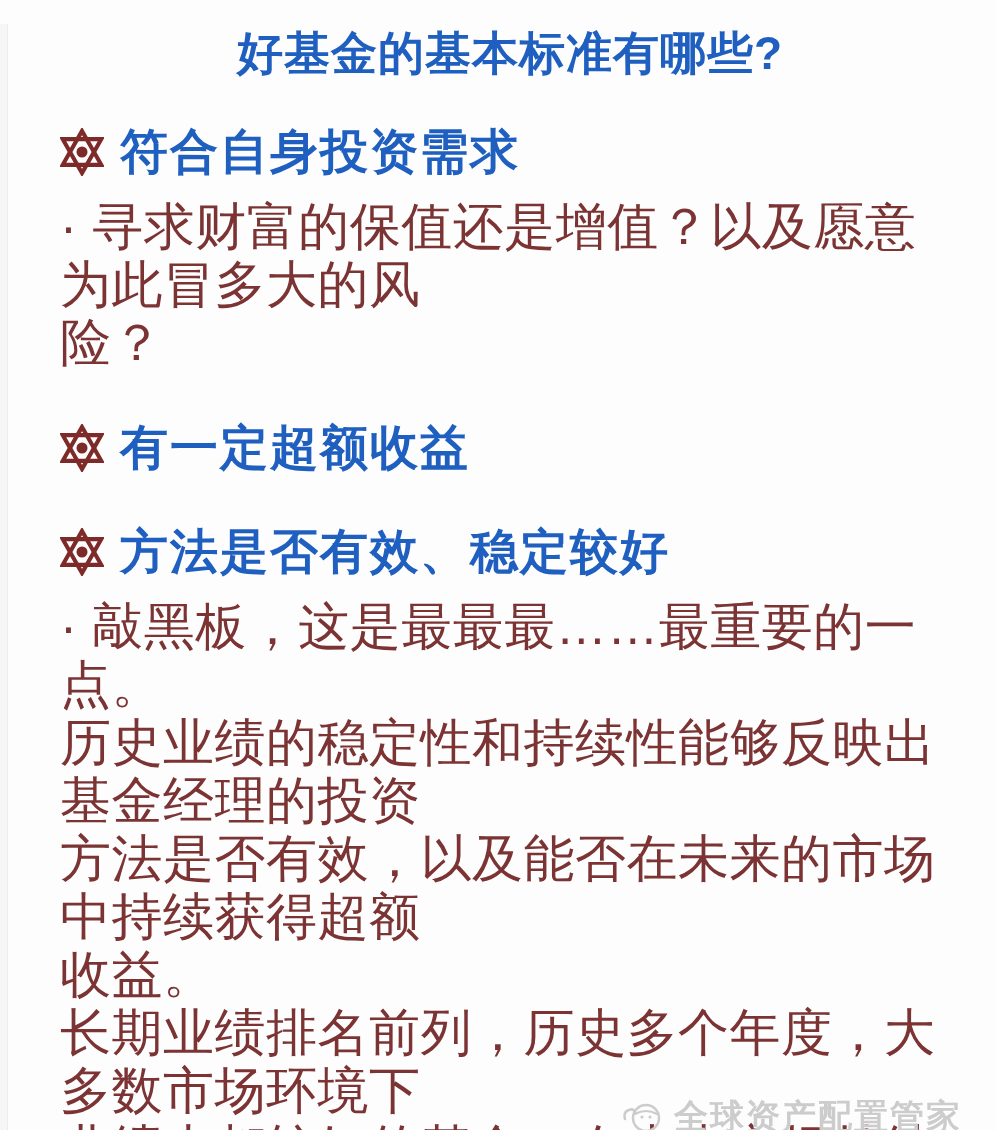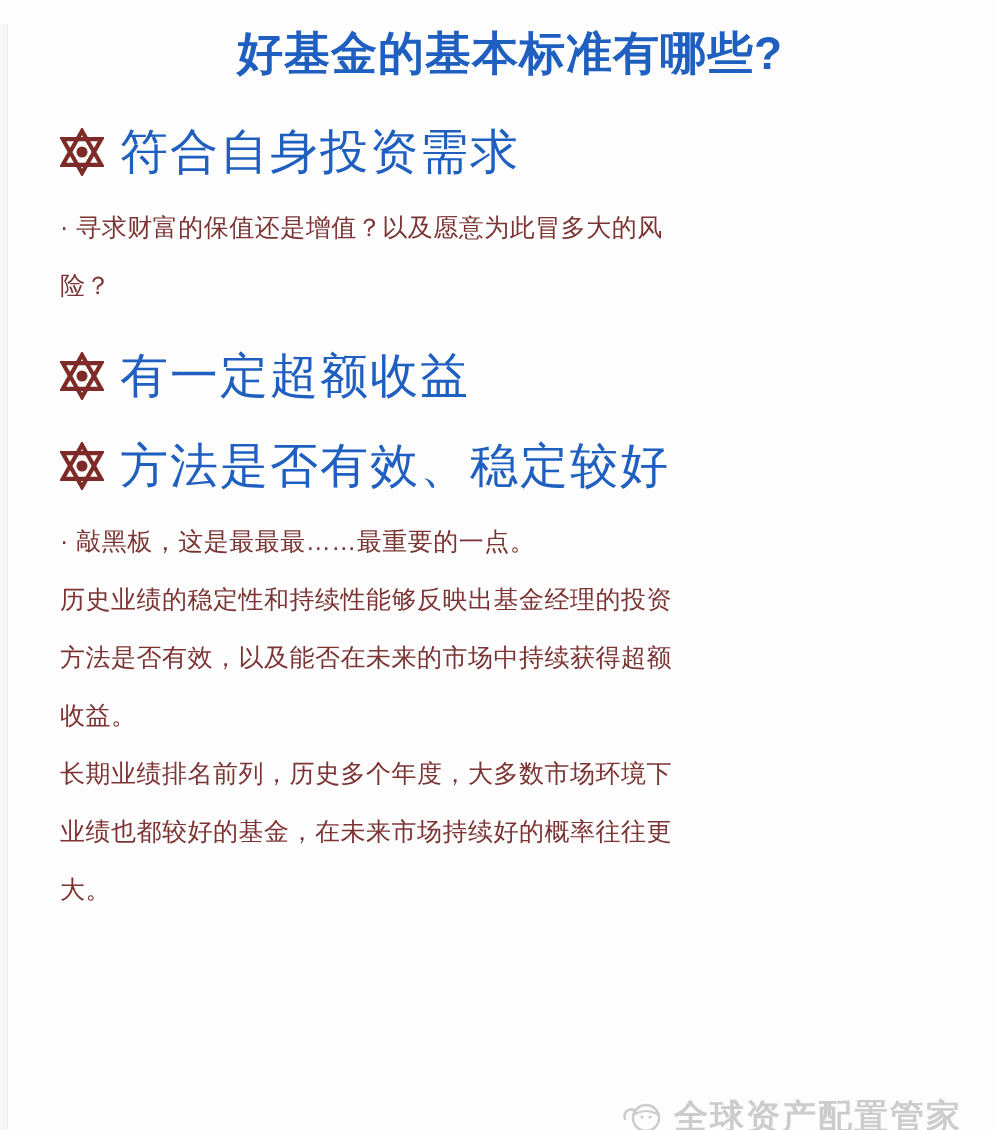--- a/index.html
+++ b/index.html
@@ -23,38 +23,38 @@
   .title {
     margin: 24px 0 4px;
     text-align: center;
     color: var(--blue, #1e5fc0);
     font-size: 46px; line-height: 58px;
     font-weight: 900;
     letter-spacing: 1px;
   }
   .h-row {
     display: flex; align-items: center; gap: 16px;
-    margin-top: 34px;
+    margin-top: 48px;
   }
   section:first-of-type .h-row { margin-top: 42px; }
   .star {
     display: inline-flex; flex: 0 0 auto;
     color: var(--star-red, #7d2a28);
   }
   h2 {
     margin: 0;
     color: var(--blue, #1e5fc0);
     font-size: 48px; line-height: 56px;
-    font-weight: 400;
+    font-weight: 700;
     letter-spacing: 2px;
   }
   .body {
     margin: 18px 0 0;
     color: var(--maroon, #7b3433);
-    font-size: 25px; line-height: 58px;
+    font-size: 51px; line-height: 58px;
     font-weight: 500;
     letter-spacing: 0.5px;
     white-space: pre-line;
   }
   .watermark {
     position: absolute; right: 34px; bottom: 14px;
     display: flex; align-items: center; gap: 10px;
     color: var(--wm-gray, #cccccc);
     font-size: 34px; font-weight: 700;
     letter-spacing: 2px;

